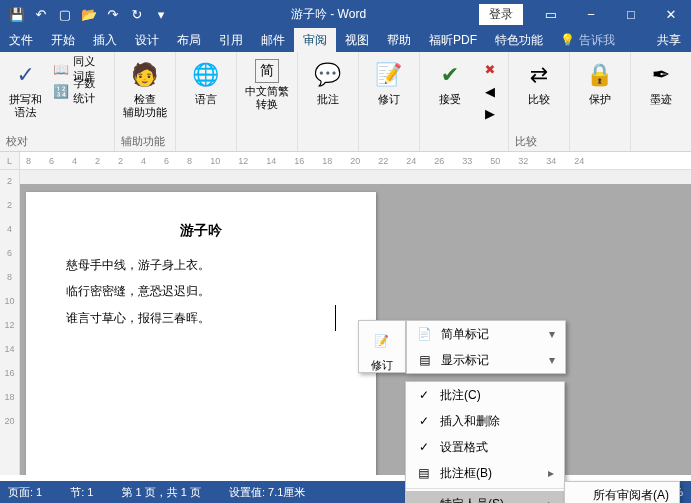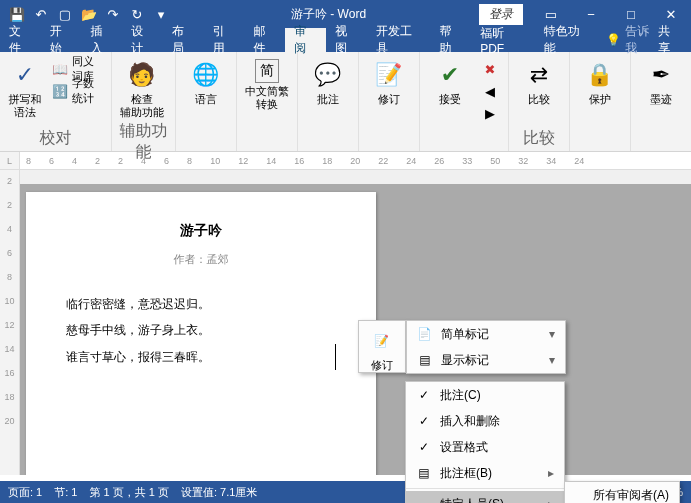--- a/index.html
+++ b/index.html
@@ -2,34 +2,34 @@
 <html><head>
 <meta charset="utf-8">
 <style>
 * { margin: 0; padding: 0; box-sizing: border-box; font-family: "Microsoft YaHei", sans-serif; }
 body { width: 691px; height: 503px; background: #fff; overflow: hidden; font-size: 12px; }
 
 .titlebar { height: 28px; background: #2b579a; display: flex; align-items: center; color: #fff; }
 .titlebar .qat { display: flex; align-items: center; gap: 2px; padding: 0 6px; }
 .titlebar .qat span { width: 22px; height: 22px; display: flex; align-items: center; justify-content: center; font-size: 13px; }
 .titlebar .title { flex: 1; text-align: center; font-size: 12px; }
-.titlebar .login { background: #fff; color: #333; padding: 2px 10px; font-size: 12px; margin-right: 8px; font-style: italic; }
+.titlebar .login { background: #fff; color: #333; padding: 2px 10px; font-size: 12px; margin-right: 8px; }
 .titlebar .winbtns { display: flex; }
 .titlebar .winbtns span { width: 40px; height: 28px; display: flex; align-items: center; justify-content: center; font-size: 13px; }
 
 .tabs { height: 24px; background: #2b579a; display: flex; align-items: center; color: #fff; font-size: 12px; }
 .tabs .tab { padding: 0 9px; height: 24px; display: flex; align-items: center; cursor: pointer; }
 .tabs .tab.active { background: #f3f3f3; color: #0c4a6e; }
 .tabs .tell { margin-left: 8px; color: #b8c9e6; display: flex; align-items: center; gap: 4px; }
 .tabs .share { margin-left: auto; margin-right: 10px; color: #fff; display: flex; align-items: center; gap: 4px; }
 
 .ribbon { height: 100px; background: #f3f3f3; border-bottom: 1px solid #d4d4d4; display: flex; }
 .group { border-right: 1px solid #e0e0e0; padding: 3px 6px 0; display: flex; flex-direction: column; }
 .group .content { flex: 1; display: flex; align-items: flex-start; gap: 4px; }
-.group .label { text-align: center; font-size: 16px; color: #666; padding: 2px 0; }
+.group .label { text-align: left; font-size: 11px; color: #666; padding: 2px 0; }
 .bigbtn { display: flex; flex-direction: column; align-items: center; width: 48px; padding-top: 4px; cursor: pointer; }
 .bigbtn .ico { width: 32px; height: 32px; display: flex; align-items: center; justify-content: center; font-size: 22px; }
 .bigbtn .lbl { font-size: 11px; text-align: center; line-height: 1.2; margin-top: 2px; }
 .stack { display: flex; flex-direction: column; gap: 2px; padding-top: 4px; }
 .stack .row { display: flex; align-items: center; gap: 4px; font-size: 11px; height: 20px; padding: 0 4px; cursor: pointer; }
 .stack .ico { width: 16px; height: 16px; display: flex; align-items: center; justify-content: center; font-size: 13px; }
 
 .ruler-area { display: flex; height: 18px; background: #fff; border-bottom: 1px solid #ddd; }
 .ruler-corner { width: 20px; background: #f3f3f3; border-right: 1px solid #ddd; font-size: 9px; display: flex; align-items: center; justify-content: center; color: #999; }
 .ruler-h { flex: 1; display: flex; align-items: center; font-size: 9px; color: #999; gap: 18px; padding-left: 6px; overflow: hidden; }
@@ -47,21 +47,21 @@
 .dropdown .item.hl { background: #c5c5c5; }
 .dropdown .sep { height: 1px; background: #e0e0e0; margin: 2px 0; }
 .dropdown .ico { width: 16px; text-align: center; font-size: 12px; }
 .dropdown .arrow { margin-left: auto; color: #666; }
 .dropdown.dd1 { left: 358px; top: 150px; width: 48px; }
 .dropdown.dd1 .bigbtn { width: 46px; }
 .dropdown.dd2 { left: 406px; top: 150px; width: 160px; }
 .dropdown.dd3 { left: 405px; top: 211px; width: 160px; }
 .dropdown.dd4 { left: 564px; top: 311px; width: 116px; }
 
-.statusbar { height: 22px; background: #2b579a; color: #fff; display: flex; align-items: center; font-size: 11px; padding: 0 8px; gap: 12px; position: absolute; bottom: 0; left: 0; right: 0; }
+.statusbar { height: 22px; background: #2b579a; color: #fff; display: flex; align-items: center; font-size: 11px; padding: 0 8px; gap: 28px; position: absolute; bottom: 0; left: 0; right: 0; }
 .statusbar .right { margin-left: auto; display: flex; align-items: center; gap: 8px; }
 .statusbar .vbtn { width: 20px; height: 16px; display: flex; align-items: center; justify-content: center; font-size: 12px; }
 .statusbar .slider { width: 70px; height: 3px; background: #6a8ec2; position: relative; }
 .statusbar .slider::after { content: ''; position: absolute; left: 55px; top: -3px; width: 4px; height: 9px; background: #fff; }
 </style>
 </head>
 <body>
 
 <div class="titlebar">
   <div class="qat">
@@ -86,21 +86,20 @@
 <div class="tabs" id="tabs">
   <div class="tab">文件</div>
     <div class="tab">开始</div>
     <div class="tab">插入</div>
     <div class="tab">设计</div>
     <div class="tab">布局</div>
     <div class="tab">引用</div>
     <div class="tab">邮件</div>
     <div class="tab active">审阅</div>
     <div class="tab">视图</div>
-    <div class="tab">开发工具</div>
     <div class="tab">帮助</div>
     <div class="tab">福昕PDF</div>
     <div class="tab">特色功能</div>
     <div class="tell">
       <span>💡</span>
       <span>告诉我</span>
     </div>
   <div class="share">
       <span>共享</span>
     </div>
@@ -259,24 +258,23 @@
       <span>10</span>
       <span>12</span>
       <span>14</span>
       <span>16</span>
       <span>18</span>
       <span>20</span>
     </div>
   <div class="doc-bg">
     <div class="page">
       <div class="t1">游子吟</div>
-      <div class="t2">作者：孟郊</div>
       <div class="body" id="doc-body">
+          <p>慈母手中线，游子身上衣。</p>
           <p>临行密密缝，意恐迟迟归。</p>
-          <p>慈母手中线，游子身上衣。</p>
           <p style="border-right: 1px solid rgb(0, 0, 0);">谁言寸草心，报得三春晖。</p>
         </div>
     </div>
   </div>
 
   <div class="dropdown dd1">
     <div class="bigbtn">
       <div class="ico">📝</div>
       <div class="lbl">修订</div>
     </div>

